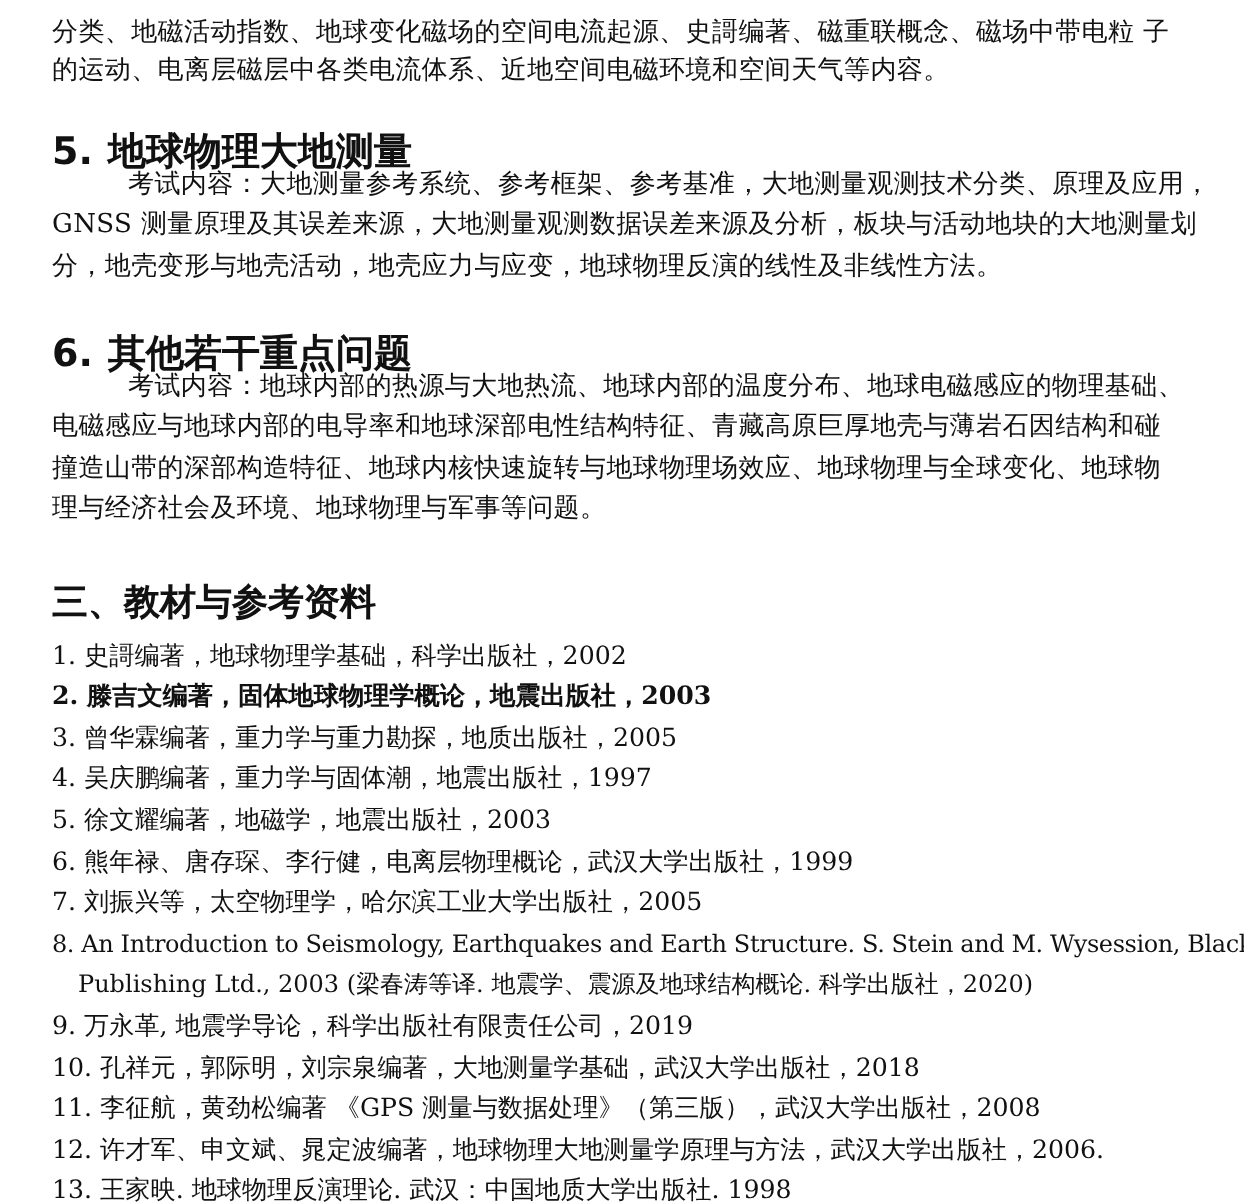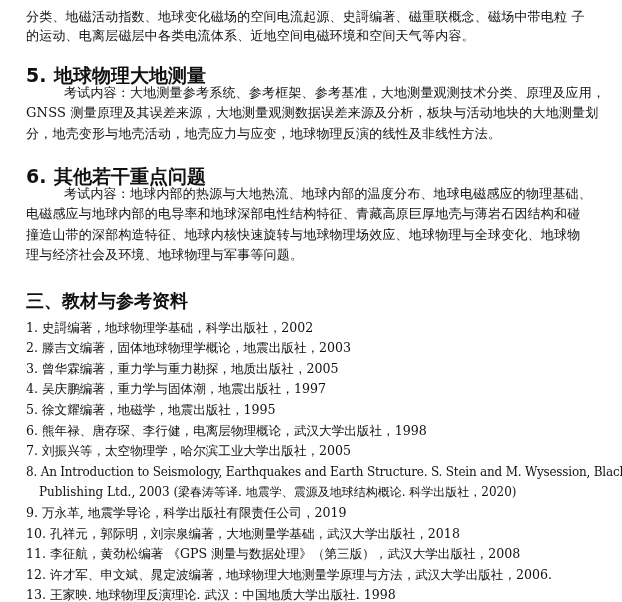--- a/index.html
+++ b/index.html
@@ -41,25 +41,25 @@
 <div class="h2" style="top:164px;">
   <span class="num">6.</span><span>其他若干重点问题</span>
 </div>
 <div class="line body-text" style="top:186px; left:52px;"><span class="label">考试内容</span><span>：</span><span>地球内部的热源与大地热流、地球内部的温度分布、地球电磁感应的物理基础、</span></div>
 <div class="line body-text" style="top:206px;text-align:center;">电磁感应与地球内部的电导率和地球深部电性结构特征、青藏高原巨厚地壳与薄岩石因结构和碰</div>
 <div class="line body-text" style="top:227px;">撞造山带的深部构造特征、地球内核快速旋转与地球物理场效应、地球物理与全球变化、地球物</div>
 <div class="line body-text" style="top:247px;">理与经济社会及环境、地球物理与军事等问题。</div>
 
 <div class="h1">三、教材与参考资料</div>
 <div class="ref" style="top:320px;">1. 史謌编著，地球物理学基础，科学出版社，2002</div>
-<div class="ref" style="top:340px;">2. 滕吉文编著，固体地球物理学概论，地震出版社，2003</div>
+<div class="ref" style="top:340px;font-weight:bold;">2. 滕吉文编著，固体地球物理学概论，地震出版社，2003</div>
 <div class="ref" style="top:361px;">3. 曾华霖编著，重力学与重力勘探，地质出版社，2005</div>
 <div class="ref" style="top:381px;">4. 吴庆鹏编著，重力学与固体潮，地震出版社，1997</div>
-<div class="ref" style="top:402px;">5. 徐文耀编著，地磁学，地震出版社，1995</div>
-<div class="ref" style="top:423px;">6. 熊年禄、唐存琛、李行健，电离层物理概论，武汉大学出版社，1998</div>
+<div class="ref" style="top:402px;">5. 徐文耀编著，地磁学，地震出版社，2003</div>
+<div class="ref" style="top:423px;">6. 熊年禄、唐存琛、李行健，电离层物理概论，武汉大学出版社，1999</div>
 <div class="ref" style="top:443px;">7. 刘振兴等，太空物理学，哈尔滨工业大学出版社，2005</div>
 <div class="ref" style="top:464px; font-size:12px; letter-spacing:-0.2px;">8. An Introduction to Seismology, Earthquakes and Earth Structure. S. Stein and M. Wysession, Blackwell</div>
 <div class="ref" style="top:484px; left:39px; font-size:12px;">Publishing Ltd., 2003 (梁春涛等译. 地震学、震源及地球结构概论. 科学出版社，2020)</div>
 <div class="ref" style="top:505px;">9. 万永革, 地震学导论，科学出版社有限责任公司，2019</div>
 <div class="ref" style="top:526px;">10.  孔祥元，郭际明，刘宗泉编著，大地测量学基础，武汉大学出版社，2018</div>
 <div class="ref" style="top:546px;">11.  李征航，黄劲松编著 《GPS 测量与数据处理》（第三版），武汉大学出版社，2008</div>
 <div class="ref" style="top:567px;">12.  许才军、申文斌、晁定波编著，地球物理大地测量学原理与方法，武汉大学出版社，2006.</div>
 <div class="ref" style="top:587px;">13.  王家映. 地球物理反演理论. 武汉：中国地质大学出版社. 1998</div>
 
 </body></html>

